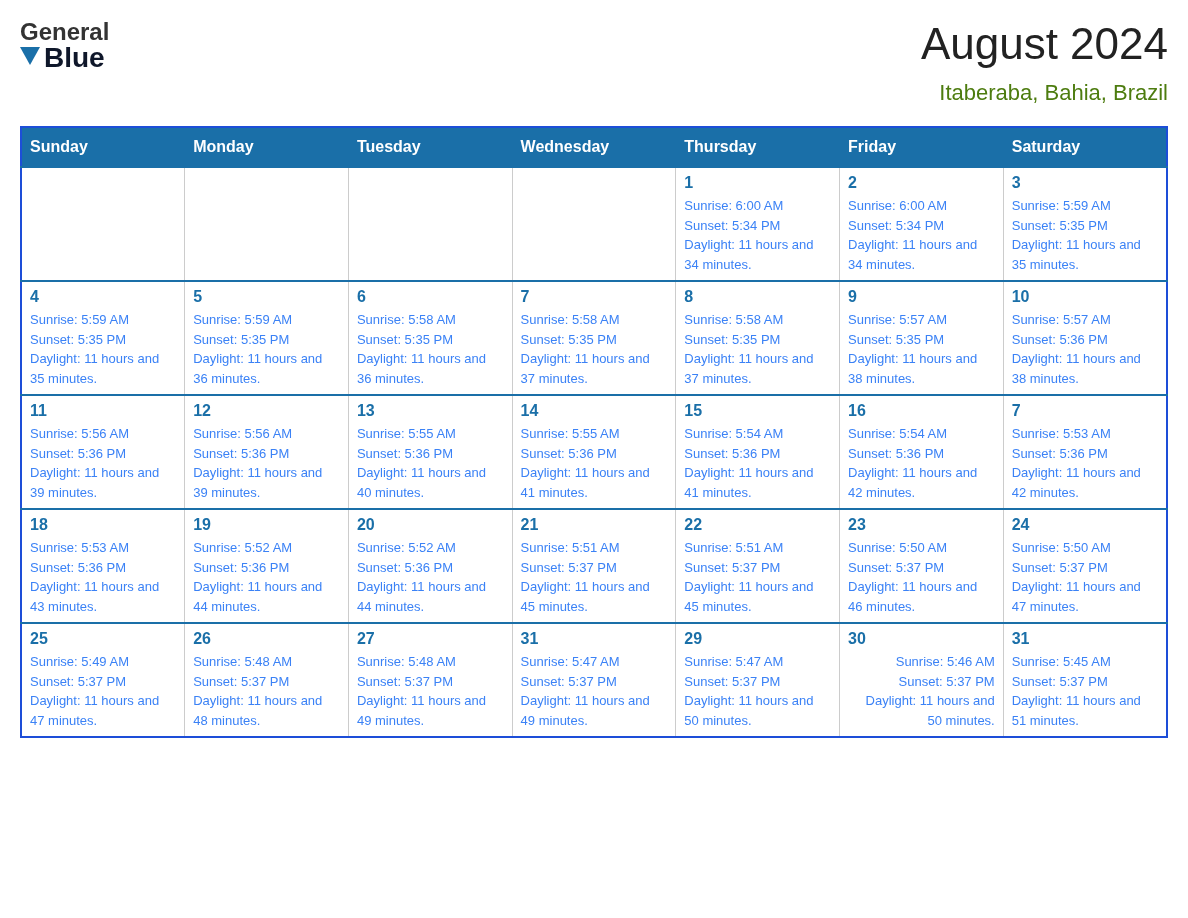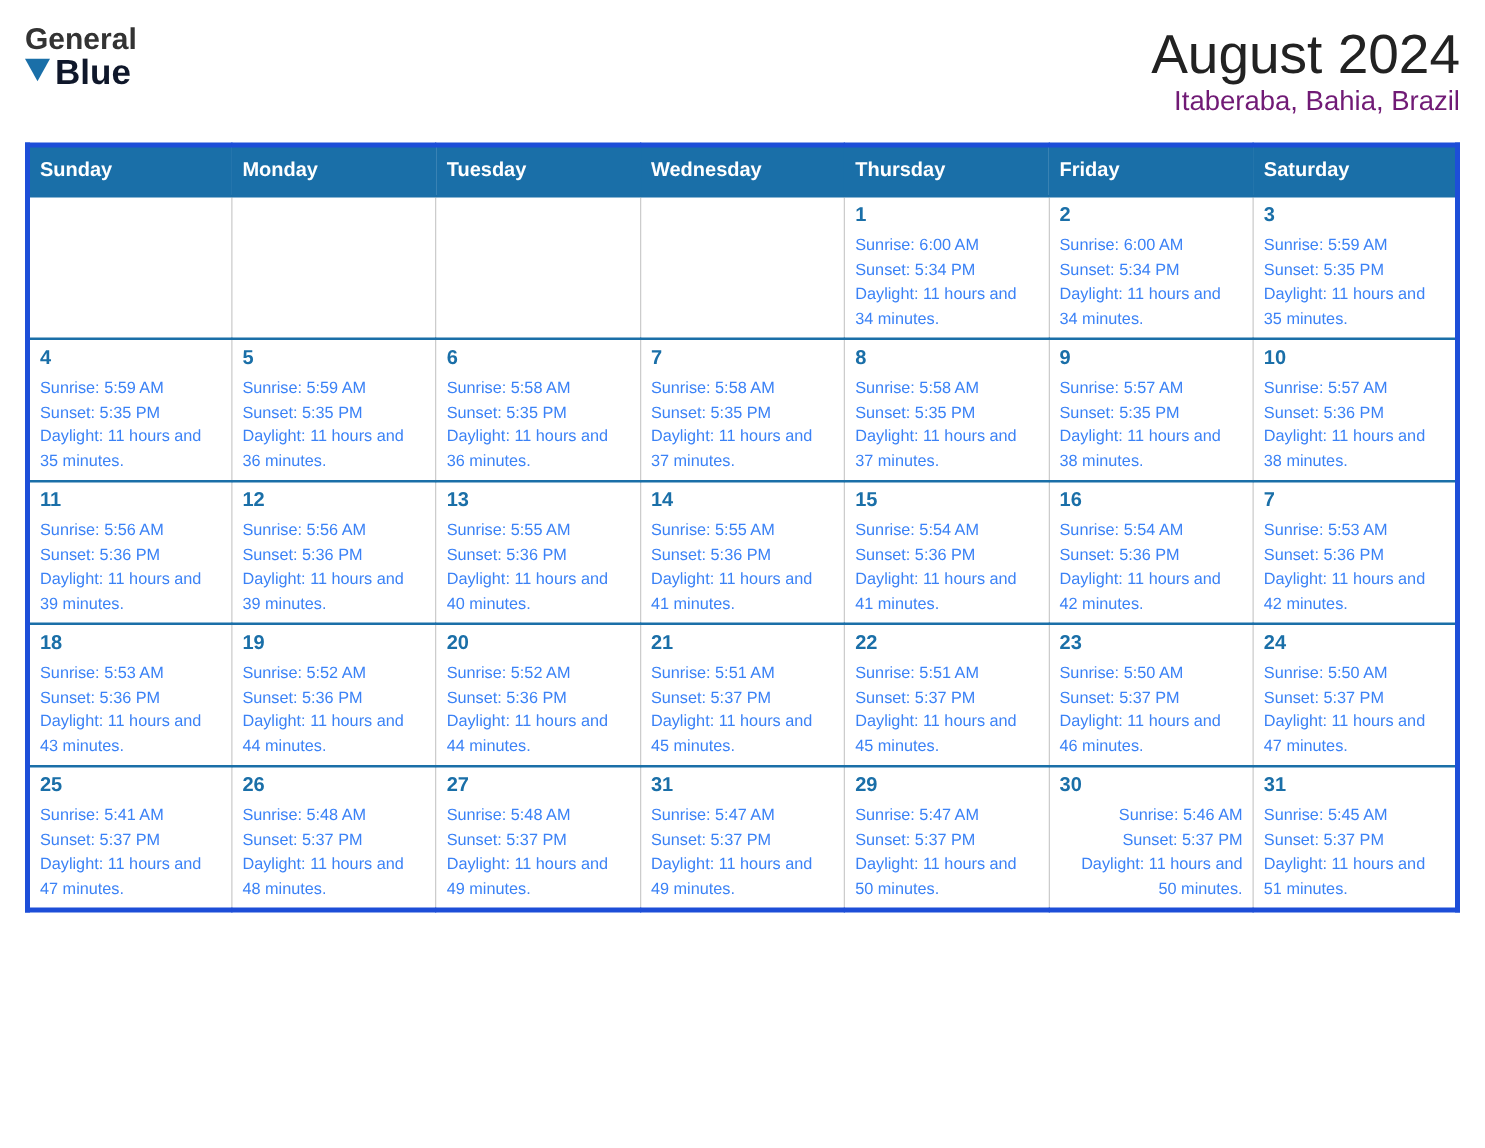--- a/index.html
+++ b/index.html
@@ -49,26 +49,27 @@
       text-align: right;
     }
     .month-title {
       font-size: 44px;
       font-weight: normal;
       color: #222;
       line-height: 1.1;
     }
     .location {
       font-size: 22px;
-      color: #701a75;
+      color: #4d7c0f;
+      margin-top: 12px;
     }
     .calendar {
       width: 100%;
       border-collapse: collapse;
-      border: 4px solid #1d4ed8;
+      border: 2px solid #1d4ed8;
     }
     .calendar th {
       background-color: #1a6fa8;
       color: #fff;
       padding: 10px 8px;
       text-align: left;
       font-size: 16px;
       font-weight: bold;
       border: 1px solid #1a6fa8;
     }
@@ -285,21 +286,21 @@
         <td>
           <span class="day-number">24</span>
           <div class="day-info" style="white-space: pre-line;">Sunrise: 5:50 AM
 Sunset: 5:37 PM
 Daylight: 11 hours and 47 minutes.</div>
         </td>
       </tr>
       <tr>
         <td>
           <span class="day-number">25</span>
-          <div class="day-info" style="white-space: pre-line;">Sunrise: 5:41 AM
+          <div class="day-info" style="white-space: pre-line;">Sunrise: 5:49 AM
 Sunset: 5:37 PM
 Daylight: 11 hours and 47 minutes.</div>
         </td>
         <td>
           <span class="day-number">26</span>
           <div class="day-info" style="white-space: pre-line;">Sunrise: 5:48 AM
 Sunset: 5:37 PM
 Daylight: 11 hours and 48 minutes.</div>
         </td>
         <td>

